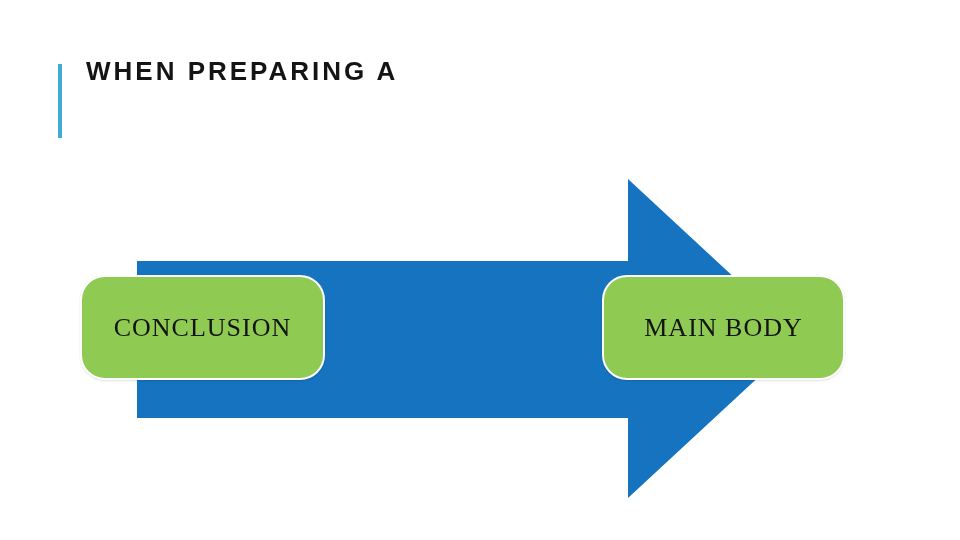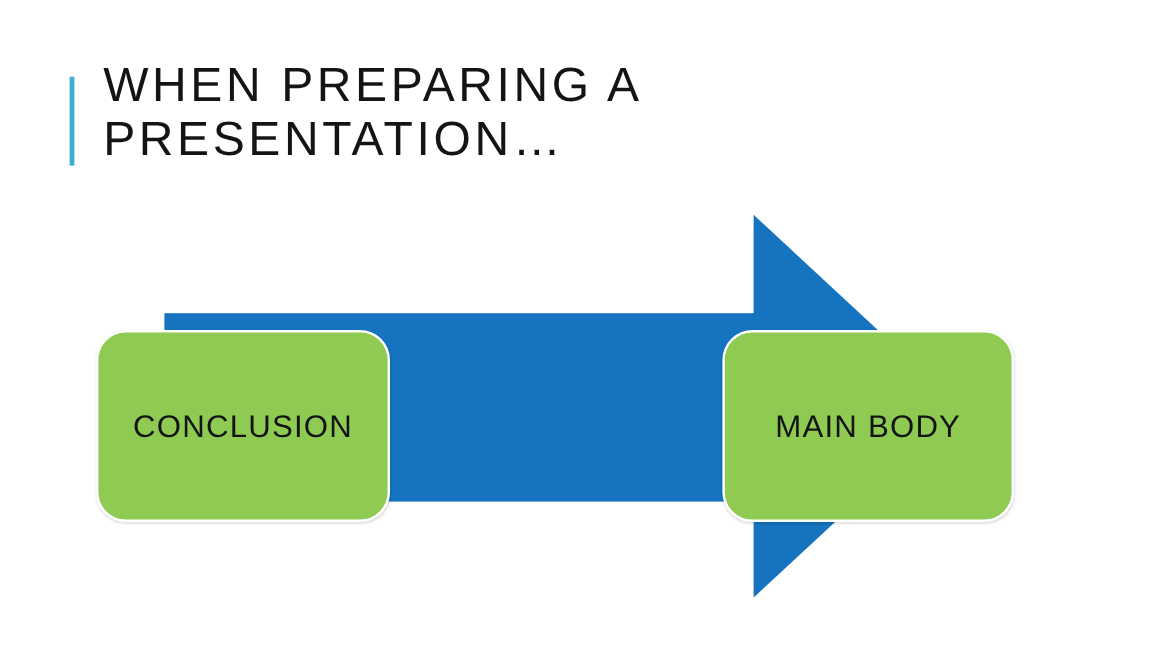--- a/index.html
+++ b/index.html
@@ -21,68 +21,68 @@
   .accent-bar{
     position:absolute;
     left:58px;top:64px;
     width:4px;height:74px;
     background:var(--accent_cyan);
   }
   .slide-title{
     position:absolute;
     left:86px;top:49px;
     width:640px;
-    font-size:40px;
+    font-size:26px;
     line-height:45px;
     letter-spacing:3px;
     color:var(--text_dark);
-    font-weight:400;
+    font-weight:700;
     white-space:nowrap;
   }
   .arrow-svg{
     position:absolute;
     left:0;top:0;
     width:960px;height:540px;
     z-index:1;
   }
   .arrow-shape{ fill:var(--arrow_blue); }
   .step-box{
     position:absolute;
     top:275px;
-    height:160px;
+    height:105px;
     background:var(--box_green);
     border:2px solid var(--box_border);
     border-radius:25px;
     box-sizing:border-box;
     z-index:2;
     display:flex;
     align-items:center;
     justify-content:center;
     box-shadow:0 1px 2px rgba(0,0,0,0.12);
+    font-family:Liberation Serif, serif;
   }
   .step-box .label{
     font-size:26px;
     letter-spacing:1px;
     color:var(--text_dark);
     white-space:nowrap;
   }
   .box-conclusion{ left:80px;  width:245px; }
   .box-introduction{ left:342px; width:243px; }
   .box-mainbody{ left:602px; width:243px; }
 </style>
 </head>
 <body>
 
 <div class="stage">
 
   <div class="accent-bar"></div>
 
   <h1 class="slide-title" style="margin:0;">
     <span style="display:block;">WHEN PREPARING A</span>
-    <span style="display:block;">PRESENTATION…</span>
   </h1>
 
   <svg class="arrow-svg" viewBox="0 0 960 540" xmlns="http://www.w3.org/2000/svg" aria-hidden="true">
     <rect class="arrow-shape" x="137" y="261" width="493" height="157"></rect>
     <polygon class="arrow-shape" points="628,179 800,338.5 628,498"></polygon>
   </svg>
 
   <div class="step-box box-conclusion">
     <span class="label">CONCLUSION</span>
   </div>

